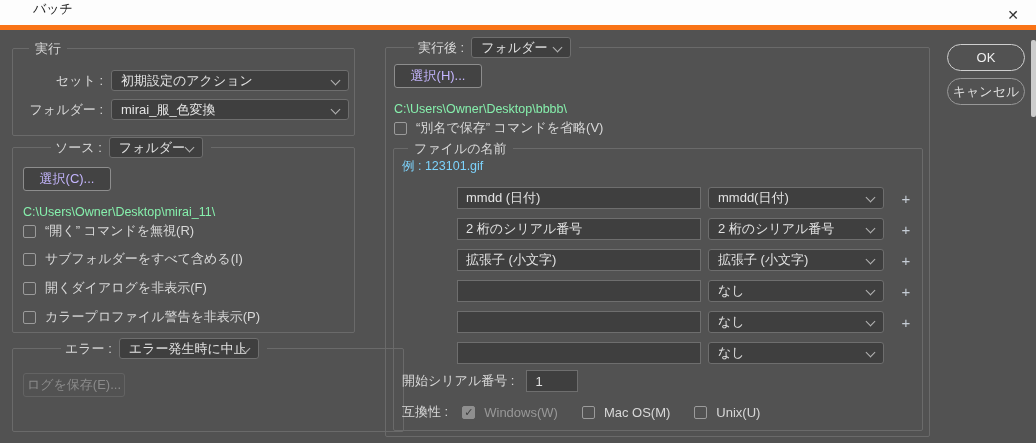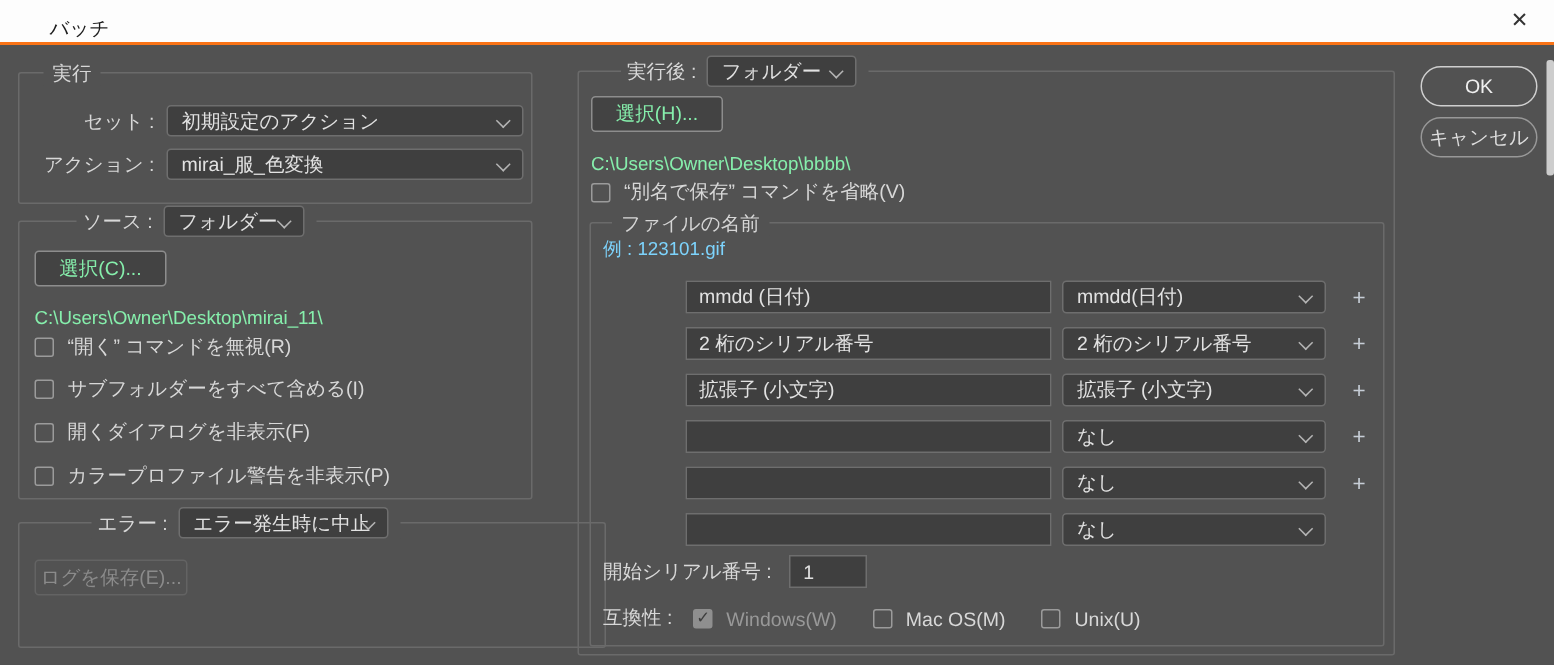--- a/index.html
+++ b/index.html
@@ -9,22 +9,22 @@
     font-size:13px;
     background:#525252;
     color:#d8d8d8;
     overflow:hidden;
     position:relative;
   }
   
   .titlebar {
     position:absolute; top:0; left:0; width:1036px; height:30px;
     background:#fdfdfd; color:#1b1b1b;
-    display:flex; align-items:flex-end;
-    border-bottom:2px solid #f97316;
+    display:flex; align-items:flex-start;
+    border-bottom:5px solid #f97316;
   }
   .titlebar .title { padding-left:33px; font-size:13px; }
   .titlebar .close-btn {
     margin-left:auto; width:46px; height:30px;
     display:flex; align-items:center; justify-content:center;
     font-size:14px; color:#333; cursor:default;
   }
   
   .content { position:absolute; top:30px; left:0; width:1036px; height:413px; background:#525252; }
 
@@ -54,21 +54,21 @@
     border-right:1.6px solid #b4b4b4; border-bottom:1.6px solid #b4b4b4;
     transform:rotate(45deg);
   }
   .textfield {
     height:22px; background:#3f3f3f; border:1px solid #6e6e6e; border-radius:0;
     color:#e2e2e2; padding:0 8px; font-family:"Liberation Sans", sans-serif;
     font-size:13px; outline:none;
   }
   .btn {
     height:24px; background:#434343; border:1px solid #8d8d8d; border-radius:3px;
-    color:#86efac; display:flex; align-items:center; justify-content:center;
+    color:#c4b5fd; display:flex; align-items:center; justify-content:center;
     font-size:13px; cursor:default;
   }
   .btn.disabled { color:#8b8b8b; border-color:#636363; background:transparent; }
   .path { color:#86efac; font-size:12.5px; white-space:nowrap; }
 
   .check-row { position:absolute; display:flex; align-items:center; height:16px; }
   .checkbox {
     width:13px; height:13px; border:1px solid #9b9b9b; border-radius:2px;
     background:transparent; margin-right:9px; flex:none;
     display:flex; align-items:center; justify-content:center;
@@ -116,21 +116,21 @@
   <div class="group" style="left:12px; top:18px; width:343px; height:88px;">
     <span class="legend-text" style="left:16px;">実行</span>
     <div style="position:absolute; left:6px; top:21px; width:330px; display:flex; align-items:center;">
       <span class="nowrap" style="width:92px; text-align:right; padding-right:8px;">セット :</span>
       <div class="dropdown" style="flex:1;">
         <span>初期設定のアクション</span>
         <span class="chev"></span>
       </div>
     </div>
     <div style="position:absolute; left:6px; top:50px; width:330px; display:flex; align-items:center;">
-      <span class="nowrap" style="width:92px; text-align:right; padding-right:8px;">アクション :</span>
+      <span class="nowrap" style="width:92px; text-align:right; padding-right:8px;">フォルダー :</span>
       <div class="dropdown" style="flex:1;">
         <span>mirai_服_色変換</span>
         <span class="chev"></span>
       </div>
     </div>
   </div>
 
   <div class="group" style="left:12px; top:117px; width:343px; height:186px;">
     <div class="legend-row" style="left:38px;">
       <span class="lbl">ソース :</span>

